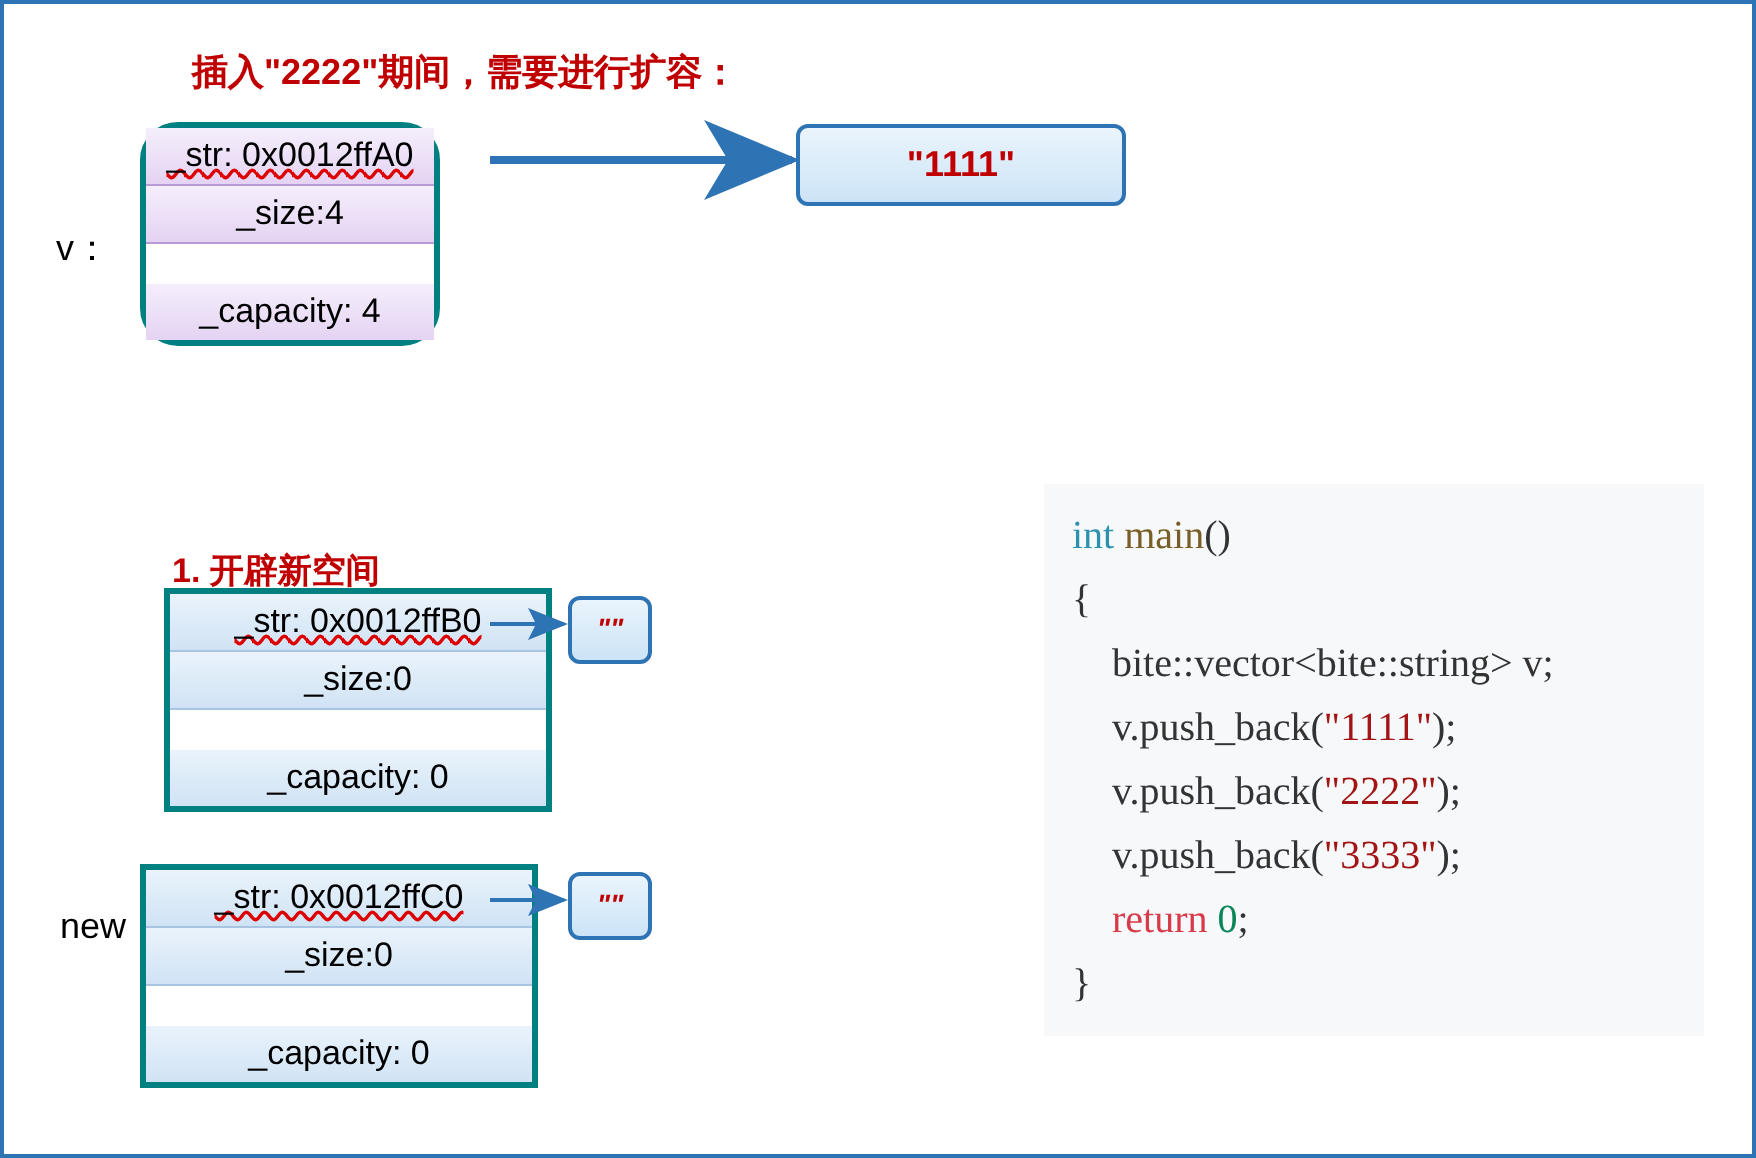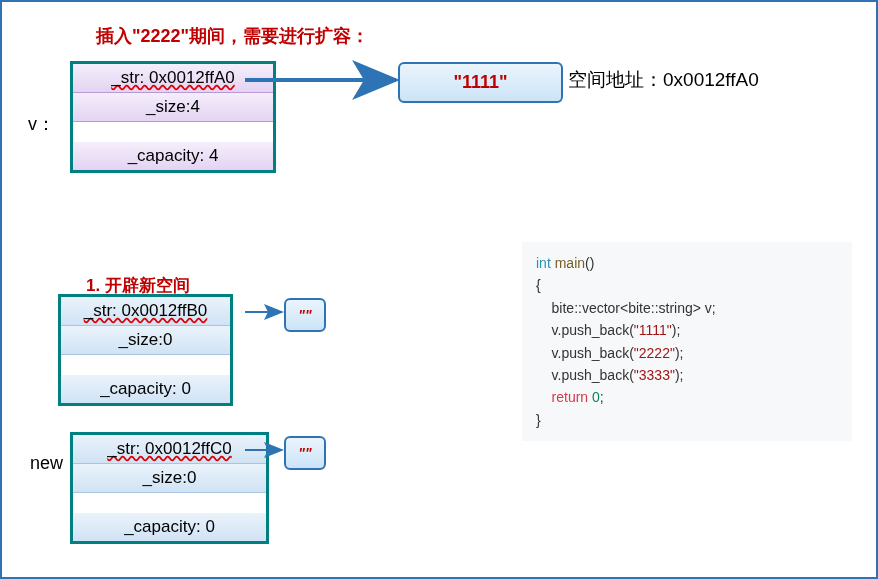--- a/index.html
+++ b/index.html
@@ -57,22 +57,22 @@
   .value-red { color: #c00000; font-size:18px;}
   .value-small { color: #c00000; font-size:14px; font-style: italic;}
   .addr-label {
     position: absolute;
     font-size: 19px;
     color: #000;
   }
   .code-block {
     position: absolute;
     background: #f6f8fa;
-    font-family: Liberation Sans, sans-serif;
-    font-size: 14px;
+    font-family: Liberation Serif, serif;
+    font-size: 20px;
     padding: 10px 14px;
     line-height: 1.6;
     color: #333;
     white-space: pre;
   }
   .kw-type { color: #2b91af; }
   .kw-func { color: #795e26; }
   .kw-ret { color: #d73a49; }
   .str-lit { color: #a31515; }
   .num-lit { color: #098658; }
@@ -85,37 +85,36 @@
 </style>
 </head>
 <body>
 
 <div class="canvas">
 
   <div class="title-red" style="left:94px; top:22px;">插入"2222"期间，需要进行扩容：</div>
 
   <div class="v-label" style="left:26px; top:110px;">v：</div>
 
-  <div class="struct-box purple" style="left:68px; top:59px; width:206px;">
+  <div class="struct-box purple" style="left:68px; top:59px; width:150px;border-radius:19px;">
     <div class="struct-row"><span class="underline">_str: 0x0012ffA0</span></div>
     <div class="struct-row"><span>_size:4</span></div>
     <div class="struct-row"><span>_capacity: 4</span></div>
   </div>
 
   <div class="value-box" style="left:396px; top:60px; width:165px;">
     <span class="value-red">"1111"</span>
   </div>
 
-  <div class="addr-label" style="left:566px; top:65px;">空间地址：0x0012ffA0</div>
 
   <div class="title-red" style="left:84px; top:272px; font-size:17px;">1. 开辟新空间</div>
 
   <div class="v-label" style="left:28px; top:425px;margin-top:24px;">new：</div>
 
-  <div class="struct-box blue" style="left:56px; top:292px; width:175px;">
+  <div class="struct-box blue" style="left:80px; top:292px; width:194px;">
     <div class="struct-row"><span class="underline">_str: 0x0012ffB0</span></div>
     <div class="struct-row"><span>_size:0</span></div>
     <div class="struct-row"><span>_capacity: 0</span></div>
   </div>
 
   <div class="struct-box blue" style="left:68px; top:430px; width:199px;">
     <div class="struct-row"><span class="underline">_str: 0x0012ffC0</span></div>
     <div class="struct-row"><span>_size:0</span></div>
     <div class="struct-row"><span>_capacity: 0</span></div>
   </div>

